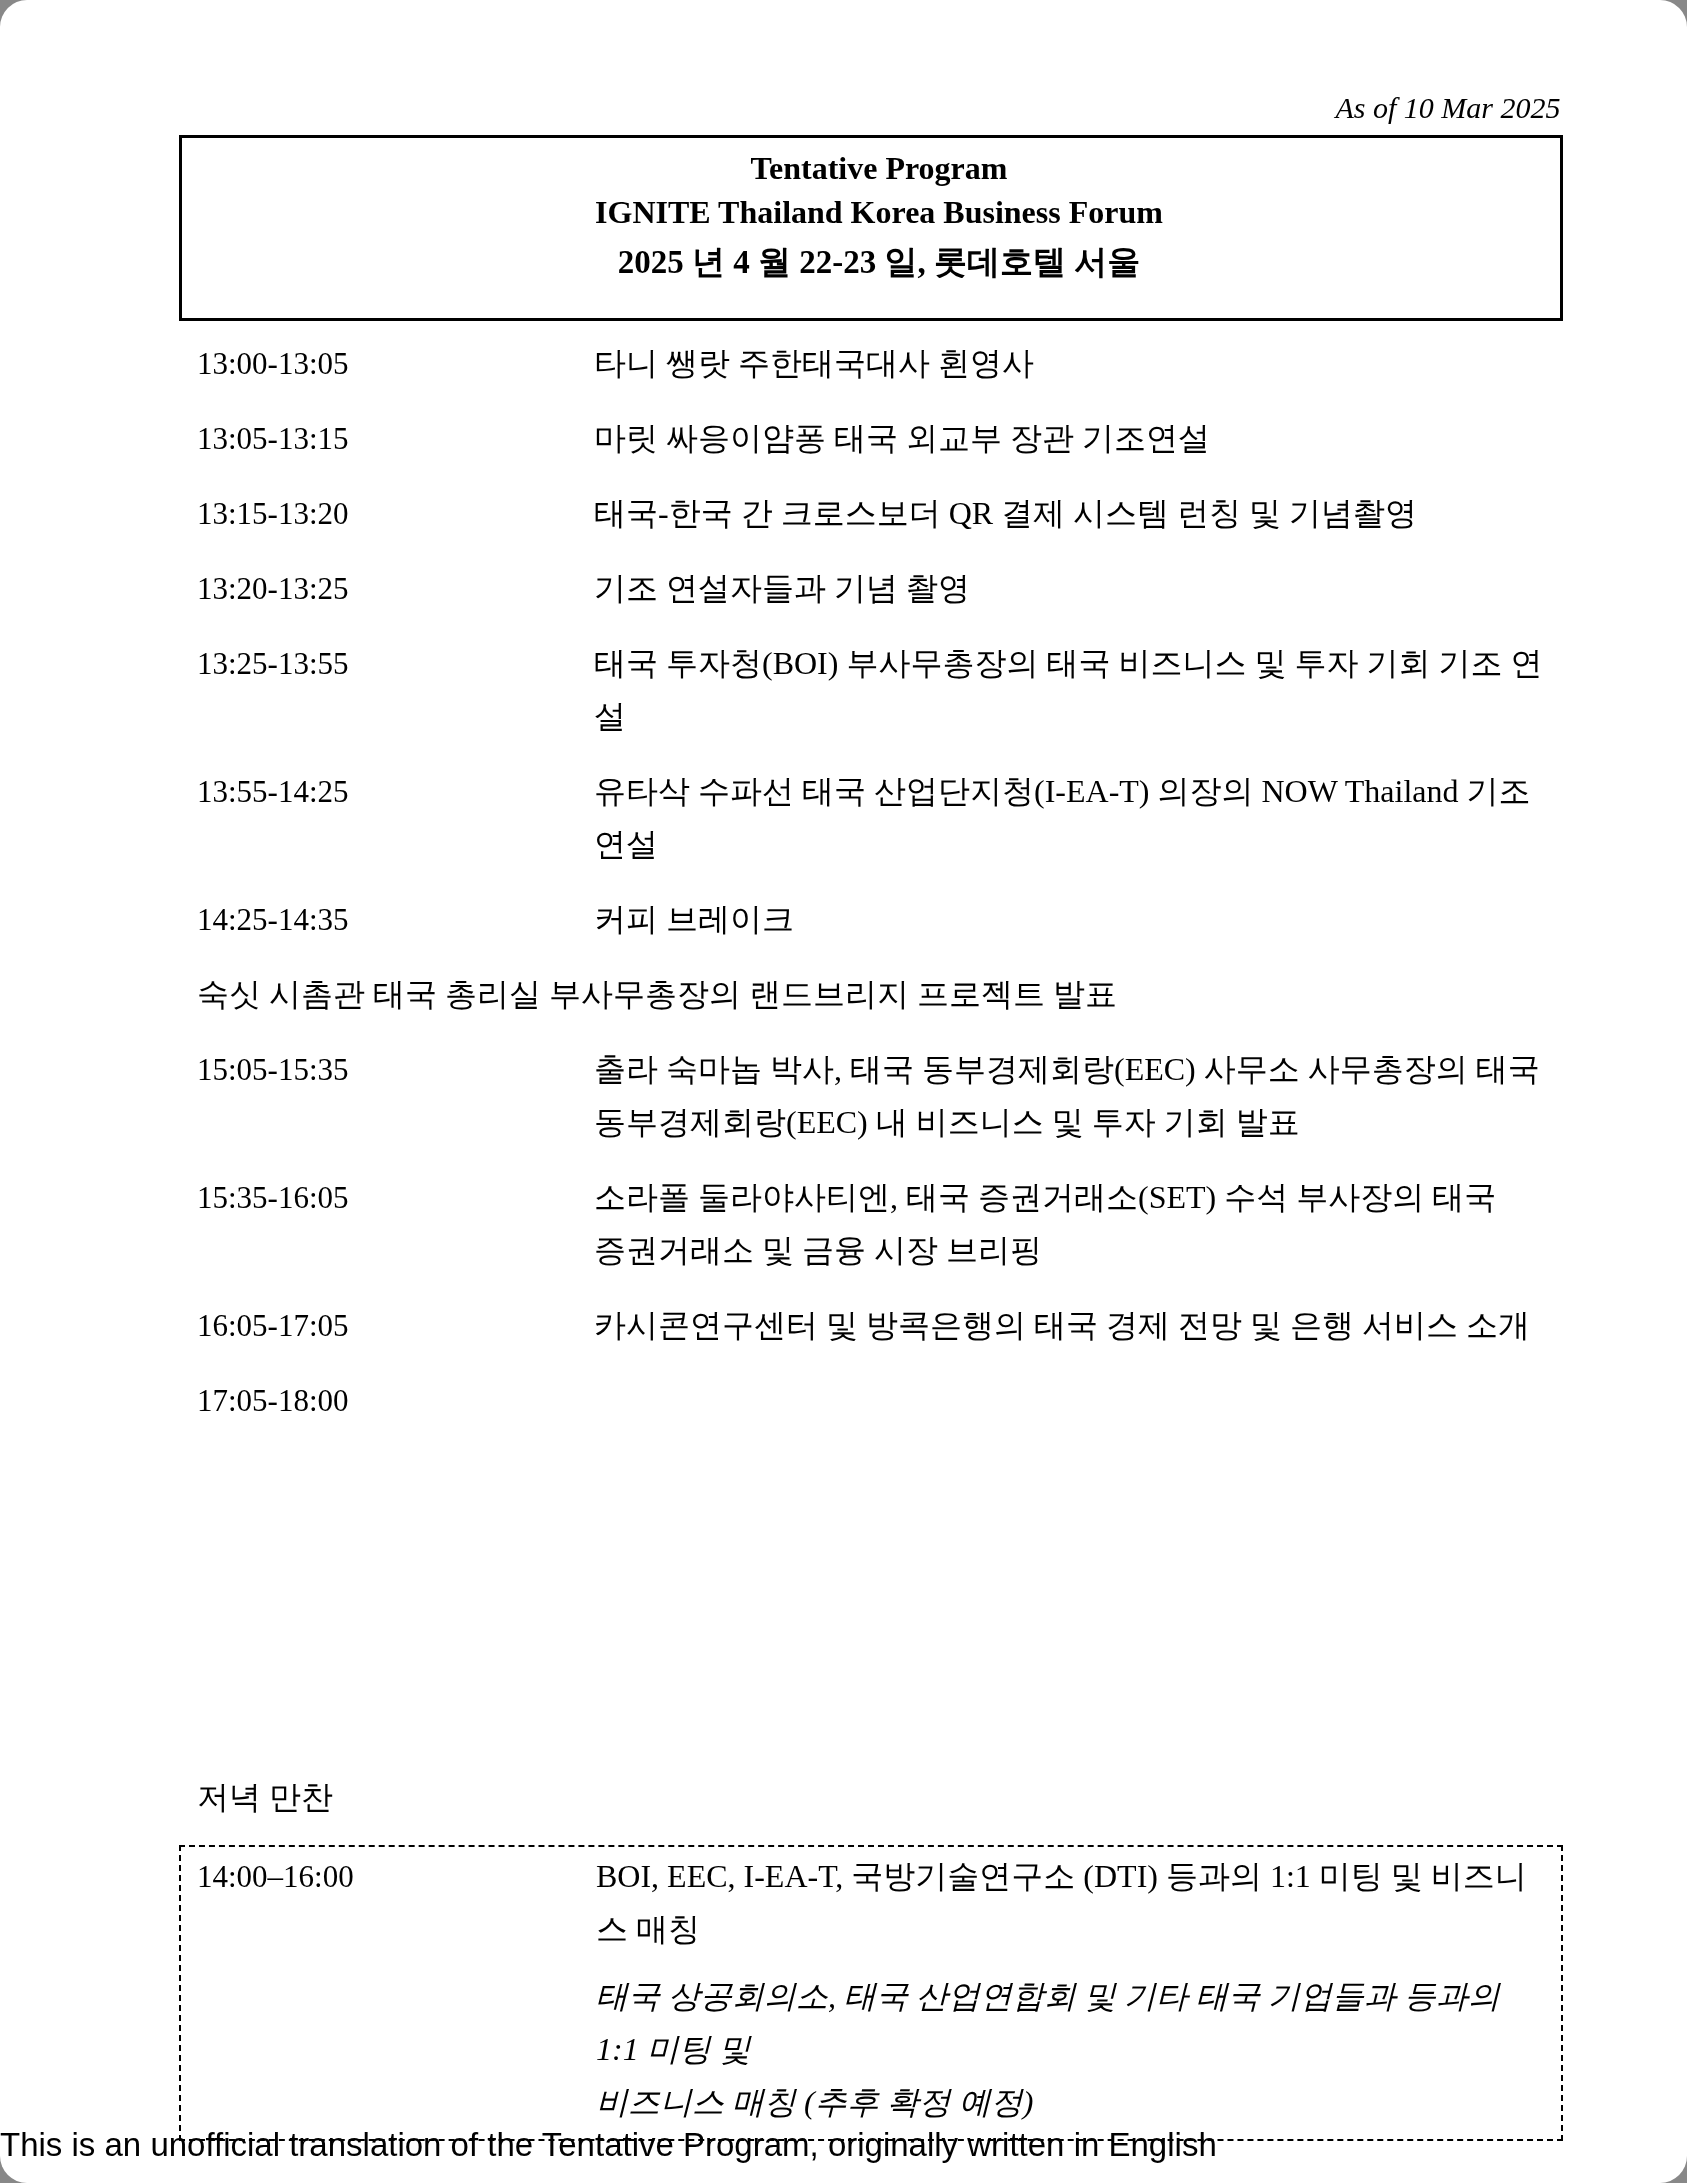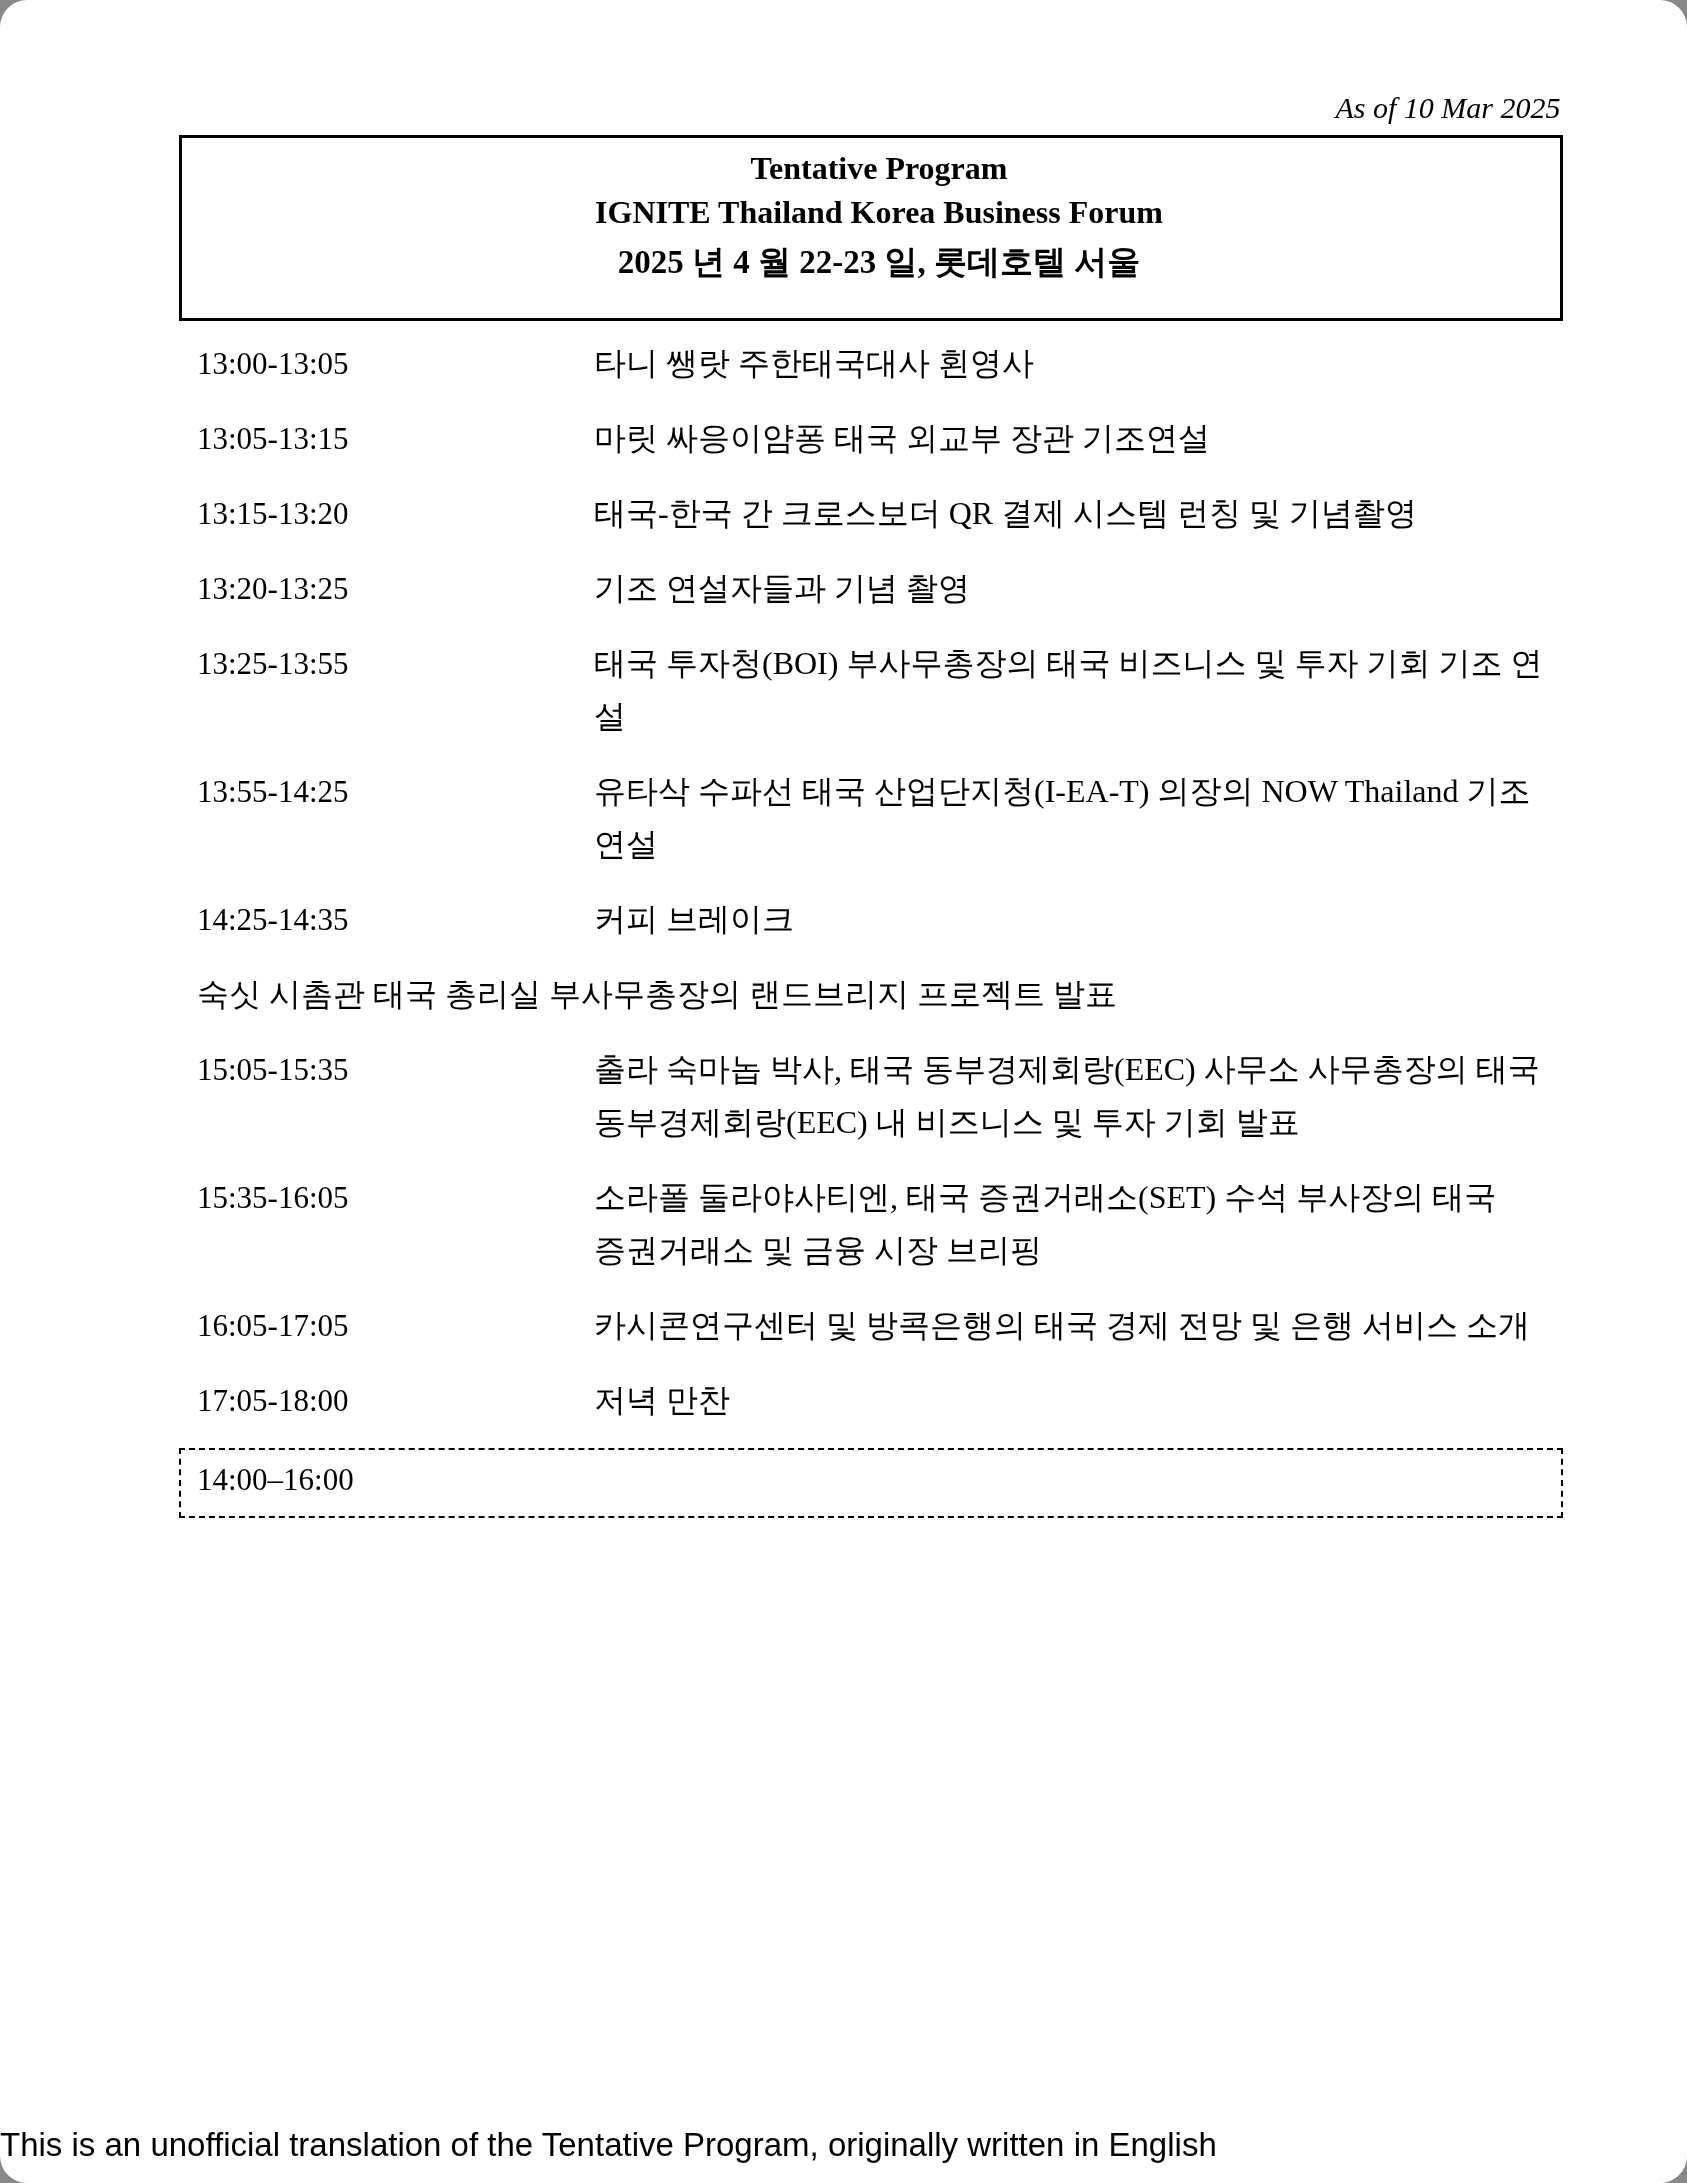--- a/index.html
+++ b/index.html
@@ -40,21 +40,21 @@
   .day-box {
     margin-top: 60px;
     border: 3.3px solid #000;
     font-weight: bold;
     font-size: 32px;
     line-height: 50px;
     padding: 0.7px 6.6px 0.7px 14.6px;
   }
   .schedule { margin-top: 16px; padding-left: 18px; }
   .row { display: flex; margin-bottom: 22px; }
-  .row:last-child { margin-bottom: 0; }
+  .row:last-child { margin-bottom: 0; flex-direction: column; }
   .time {
     flex: 0 0 397px;
     width: 397px;
     font-size: 31px;
     line-height: 53px;
   }
   .desc { font-size: 32px; line-height: 53px; }
   .desc .line { line-height: 53px; }
   .meeting-box {
     margin-top: 21px;
@@ -177,19 +177,24 @@
         <div class="time">17:05-18:00</div>
         <div class="desc">
           <div class="line">저녁 만찬</div>
         </div>
       </div>
 
     </div>
 
     <div class="meeting-box">
       <div class="time">14:00–16:00</div>
+      <div class="desc">
+        <div class="line">BOI, EEC, I-EA-T, 국방기술연구소 (DTI) 등과의 1:1 미팅 및 비즈니스 매칭</div>
+        <div class="line meeting-italic">태국 상공회의소, 태국 산업연합회 및 기타 태국 기업들과 등과의 1:1 미팅 및</div>
+        <div class="line" style="font-style: italic;">비즈니스 매칭 (추후 확정 예정)</div>
+      </div>
     </div>
 
   </div>
 
   <div class="footer">This is an unofficial translation of the Tentative Program, originally written in English</div>
 </div>
 
 
 </body></html>

